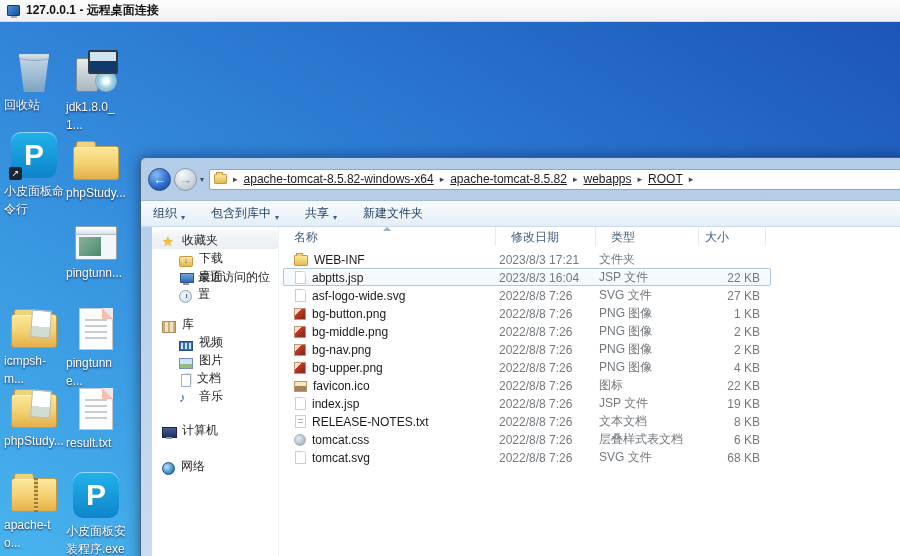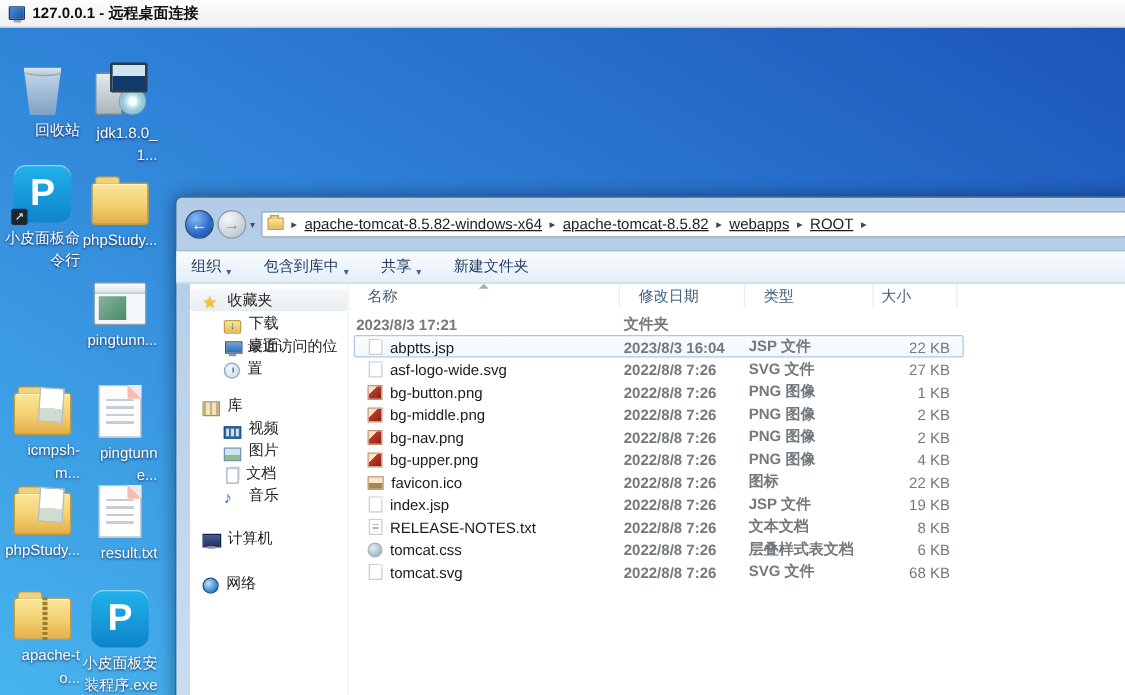--- a/index.html
+++ b/index.html
@@ -11,21 +11,21 @@
     background:linear-gradient(#fdfdfd,#f0f0f0); border-bottom:1px solid #d8d8d8;
     display:flex; align-items:center; padding-left:7px; gap:6px; z-index:50; }
   .conn-bar .title { font-size:12px; color:#111;font-weight:bold; }
   .rdp-ico { width:13px; height:11px; background:linear-gradient(135deg,#4a90d9,#1b4f9c);
     border:1px solid #173c73; border-radius:1px; position:relative; }
   .rdp-ico::after { content:''; position:absolute; left:3px; bottom:-3px; width:6px; height:2px; background:#9aa7b4; }
 
   
   .desktop { position:absolute; left:0; top:22px; width:900px; height:534px;
     background:linear-gradient(to bottom left,#1c55b8 0%,#2e7fd6 45%,#47b4ee 100%); }
-  .desktop-icon { position:absolute; width:60px; text-align:right; cursor:default; }
+  .desktop-icon { position:absolute; width:60px; text-align:left; cursor:default; }
   .di { display:block; margin:0 auto 3px; position:relative; }
   .di-label { color:#fff; font-size:12px; line-height:14px; text-shadow:0 1px 2px rgba(0,0,40,.85); word-break:break-all; }
 
   
   .di-recycle-bin { width:34px; height:42px;
     background:linear-gradient(180deg,rgba(225,234,240,.9),rgba(150,172,188,.75));
     clip-path:polygon(6% 10%,94% 10%,80% 100%,20% 100%); }
   .di-recycle-bin::before { content:''; position:absolute; left:0; top:1px; width:34px; height:8px;
     border-radius:50%; background:linear-gradient(#e9f1f6,#b9c9d4); border:1px solid #8fa5b5; }
   .di-installer { width:44px; height:44px; }
@@ -128,21 +128,21 @@
   .hcell { color:#43607c; padding:2px 0 0 15px; border-right:1px solid #e7ebef; cursor:default; }
   .hcell.size { padding-left:6px; }
   .hcell.filler { border-right:none; }
   .sort-caret { position:absolute; left:104px; top:0; width:0; height:0;
     border-left:4px solid transparent; border-right:4px solid transparent; border-bottom:4px solid #9fb0be; }
   .rows { padding:4px 0 0 4px; }
   .row { display:grid; grid-template-columns:214px 100px 103px 67px; width:488px; height:18px;
     align-items:center; border:1px solid transparent; border-radius:2px; }
   .row.selected { border-color:#aec8e0; background:linear-gradient(#fbfdfe,#f1f7fc); }
   .cell-name { display:flex; align-items:center; gap:6px; padding-left:10px; color:#1a1a1a; overflow:hidden; white-space:nowrap; }
-  .cell-date, .cell-type { color:#73797e; padding-left:1px;font-weight:bold; }
+  .cell-date, .cell-type { color:#73797e; padding-left:1px; }
   .cell-size { color:#73797e; text-align:right; padding-right:8px; }
 
   
   .fi { width:14px; height:14px; flex:none; position:relative; display:inline-block; }
   .fi-folder { height:11px; margin-top:2px; background:linear-gradient(#fbe89c,#eab94f); border:1px solid #c49a44; border-radius:1px; }
   .fi-folder::before { content:''; position:absolute; top:-3px; left:1px; width:5px; height:2px; background:#f0d27c; border:1px solid #c49a44; border-bottom:none; }
   .fi-file { width:11px; height:13px; margin:0 0 0 1px; background:#fff; border:1px solid #c9ced4; }
   .fi-file::before { content:''; position:absolute; right:-1px; top:-1px; border-style:solid;
     border-width:0 4px 4px 0; border-color:transparent; border-right-color:#e8ecef; }
   .fi-text-doc { width:11px; height:13px; margin-left:1px; background:#fff; border:1px solid #c9ced4; }
@@ -329,20 +329,24 @@
         <div class="headers">
           <div class="hcell">名称</div>
           <div class="hcell">修改日期</div>
           <div class="hcell">类型</div>
           <div class="hcell size">大小</div>
           <div class="hcell filler"></div>
           <span class="sort-caret"></span>
         </div>
         <div class="rows">
   <div class="row">
+    <div class="cell-name">
+      <span class="fi fi-folder"></span>
+      <span class="fname">WEB-INF</span>
+    </div>
     <div class="cell-date">2023/8/3 17:21</div>
     <div class="cell-type">文件夹</div>
     <div class="cell-size"></div>
   </div>
 
   <div class="row selected">
     <div class="cell-name">
       <span class="fi fi-file"></span>
       <span class="fname">abptts.jsp</span>
     </div>

